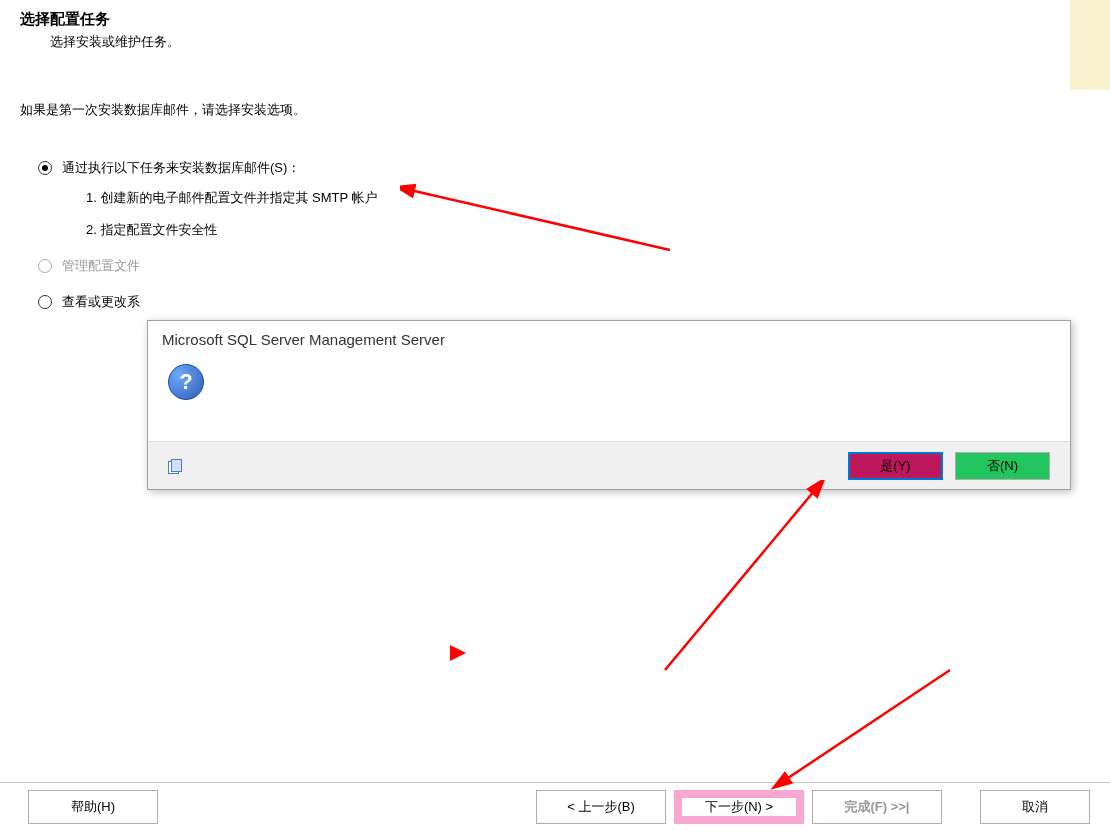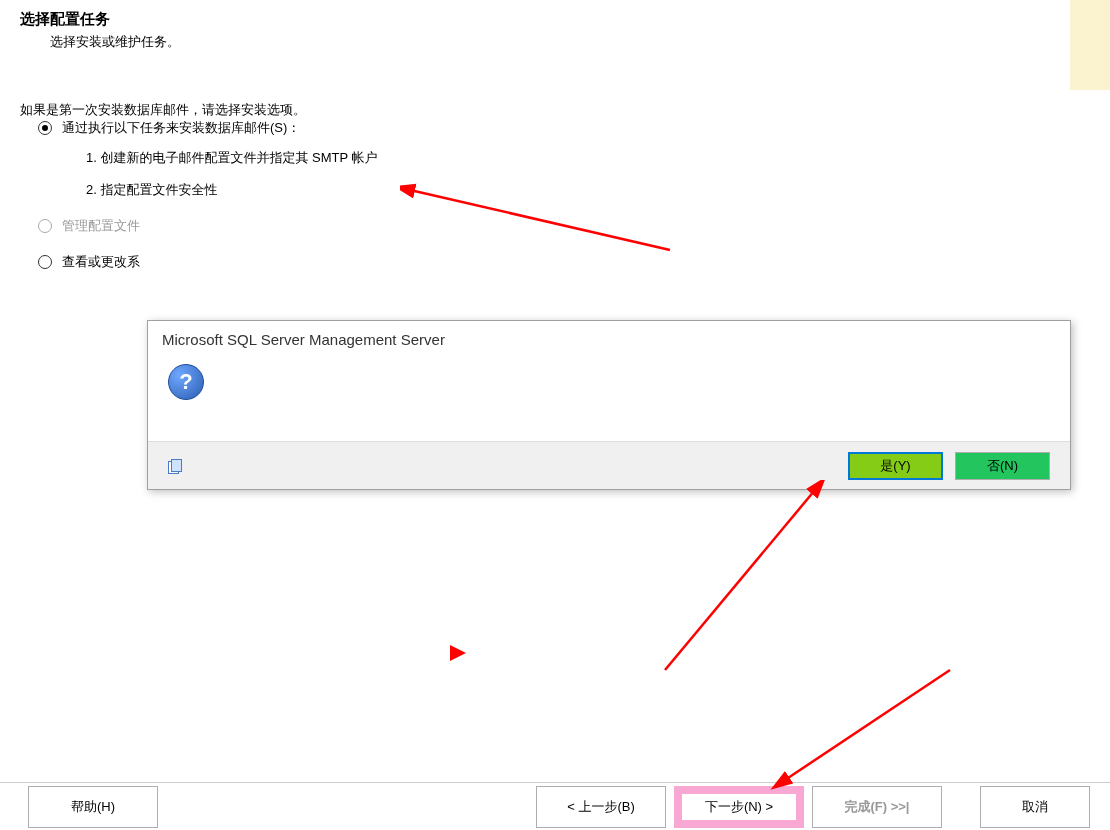--- a/index.html
+++ b/index.html
@@ -31,20 +31,21 @@
       right: 0;
       width: 40px;
       height: 90px;
       background: linear-gradient(to bottom, #f5e6a0, #f5e6a0);
       opacity: 0.5;
     }
     .content {
       padding: 50px 20px 0 20px;
     }
     .intro-text {
+      margin-bottom: 40px;
     }
     .options {
       margin-left: 18px;
     }
     .radio-row {
       display: flex;
       align-items: center;
       margin-bottom: 12px;
     }
     .radio-circle {
@@ -172,36 +173,36 @@
       height: 28px;
       background: #22c55e;
       border: 1px solid #adadad;
       margin-left: 12px;
       font-size: 13px;
       cursor: pointer;
       font-family: inherit;
     }
     .dlg-btn.default {
       border: 2px solid #0078d7;
-      background: #84cc16;
+      background: #be185d;
     }
     .wizard-footer {
       position: absolute;
       bottom: 0;
       left: 0;
       right: 0;
       height: 48px;
       border-top: 1px solid #ccc;
       display: flex;
       align-items: center;
       padding: 0 20px;
       background: #fff;
     }
     .wiz-btn {
-      height: 42px;
+      height: 34px;
       min-width: 130px;
       background: #fff;
       border: 1px solid #adadad;
       font-size: 13px;
       font-family: inherit;
       cursor: pointer;
       margin-left: 8px;
     }
     .wiz-btn.help {
       min-width: 130px;

